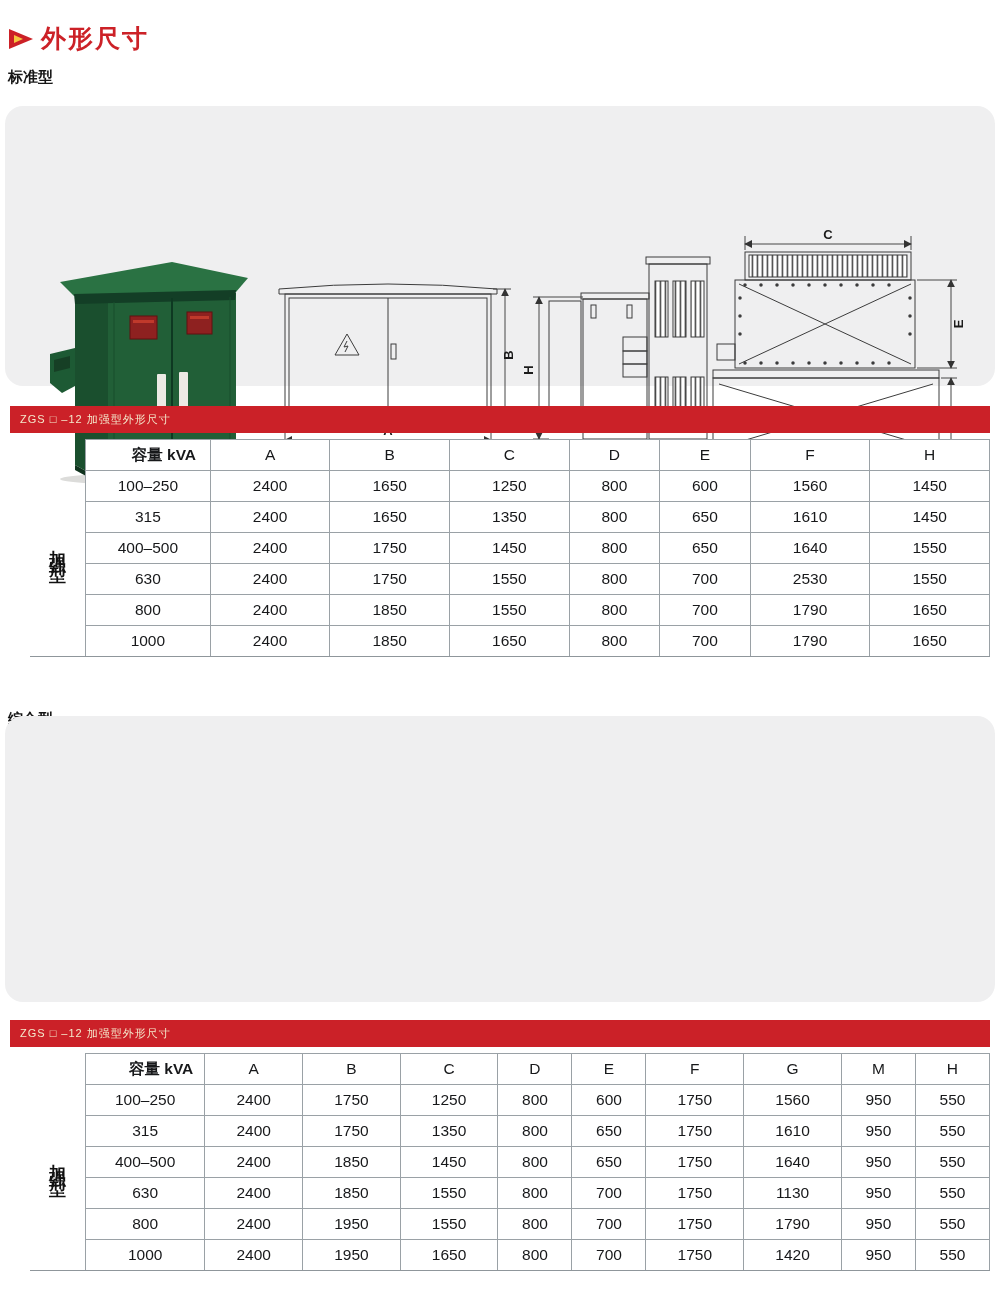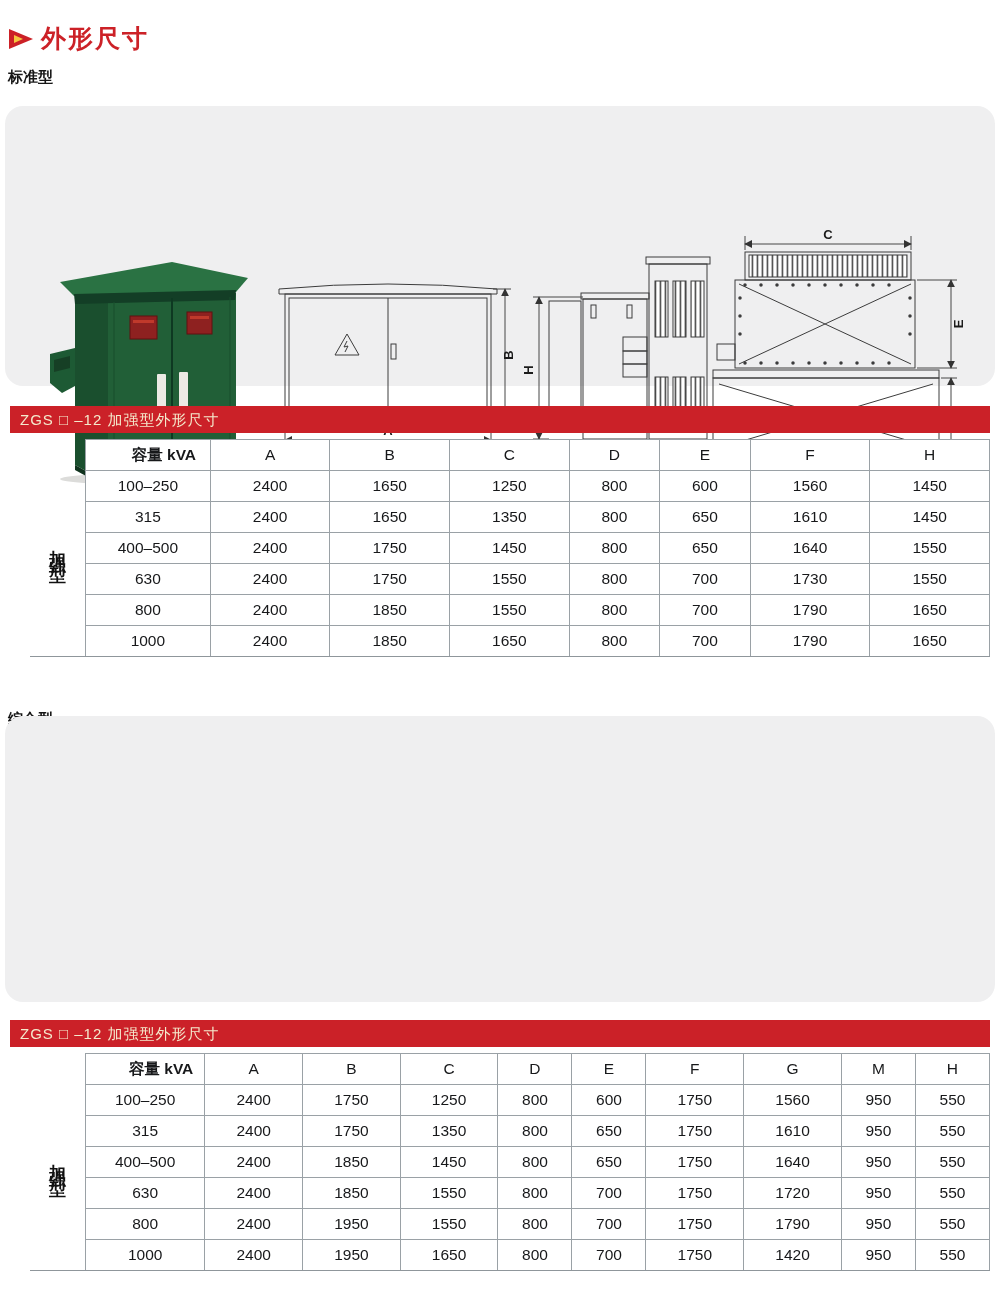--- a/index.html
+++ b/index.html
@@ -22,21 +22,21 @@
   figcaption{font-size:12.5px;font-weight:bold;color:#1c1c1c;margin-top:1px;letter-spacing:1px;}
   .f-std-front{left:256px;top:148px;width:254px;}
   .f-std-side{left:518px;top:143px;width:188px;}
   .f-std-top{left:700px;top:116px;width:290px;}
 
   .ln{fill:none;stroke:#3c3c3c;stroke-width:1;}
   .dims{fill:none;stroke:#474747;stroke-width:1;}
   .dt{fill:#1b1b1b;font-size:13px;font-weight:bold;text-anchor:middle;font-family:inherit;}
 
   .banner{position:absolute;left:10px;width:980px;height:27px;background:#cb2128;color:#f4e9cc;
-          font-size:15px;line-height:27px;padding-left:10px;box-sizing:border-box;letter-spacing:1px;}
+          font-size:11px;line-height:27px;padding-left:10px;box-sizing:border-box;letter-spacing:1px;}
   .banner1{top:406px;} .banner2{top:1020px;}
 
   .table-wrap{position:absolute;left:30px;width:960px;display:flex;border-bottom:1px solid #8f969b;}
   .tw1{top:439px;} .tw2{top:1053px;}
   .side-label{width:55px;display:flex;align-items:center;justify-content:center;}
   .side-label span{writing-mode:vertical-rl;text-orientation:upright;font-size:17px;font-weight:bold;
                    color:#111;letter-spacing:8px;}
   table.dims-table{flex:1;border-collapse:collapse;table-layout:fixed;background:#fff;}
   .dims-table th,.dims-table td{border:1px solid #9aa1a6;text-align:center;height:30px;padding:0;
       font-size:15.5px;color:#17181a;font-weight:normal;}
@@ -251,21 +251,21 @@
             <td>1640</td>
             <td>1550</td>
           </tr>
           <tr>
             <td>630</td>
             <td>2400</td>
             <td>1750</td>
             <td>1550</td>
             <td>800</td>
             <td>700</td>
-            <td>1730</td>
+            <td>2530</td>
             <td>1550</td>
           </tr>
           <tr>
             <td>800</td>
             <td>2400</td>
             <td>1850</td>
             <td>1550</td>
             <td>800</td>
             <td>700</td>
             <td>1790</td>
@@ -357,21 +357,21 @@
             <td>550</td>
           </tr>
           <tr>
             <td>630</td>
             <td>2400</td>
             <td>1850</td>
             <td>1550</td>
             <td>800</td>
             <td>700</td>
             <td>1750</td>
-            <td>1720</td>
+            <td>1130</td>
             <td>950</td>
             <td>550</td>
           </tr>
           <tr>
             <td>800</td>
             <td>2400</td>
             <td>1950</td>
             <td>1550</td>
             <td>800</td>
             <td>700</td>

